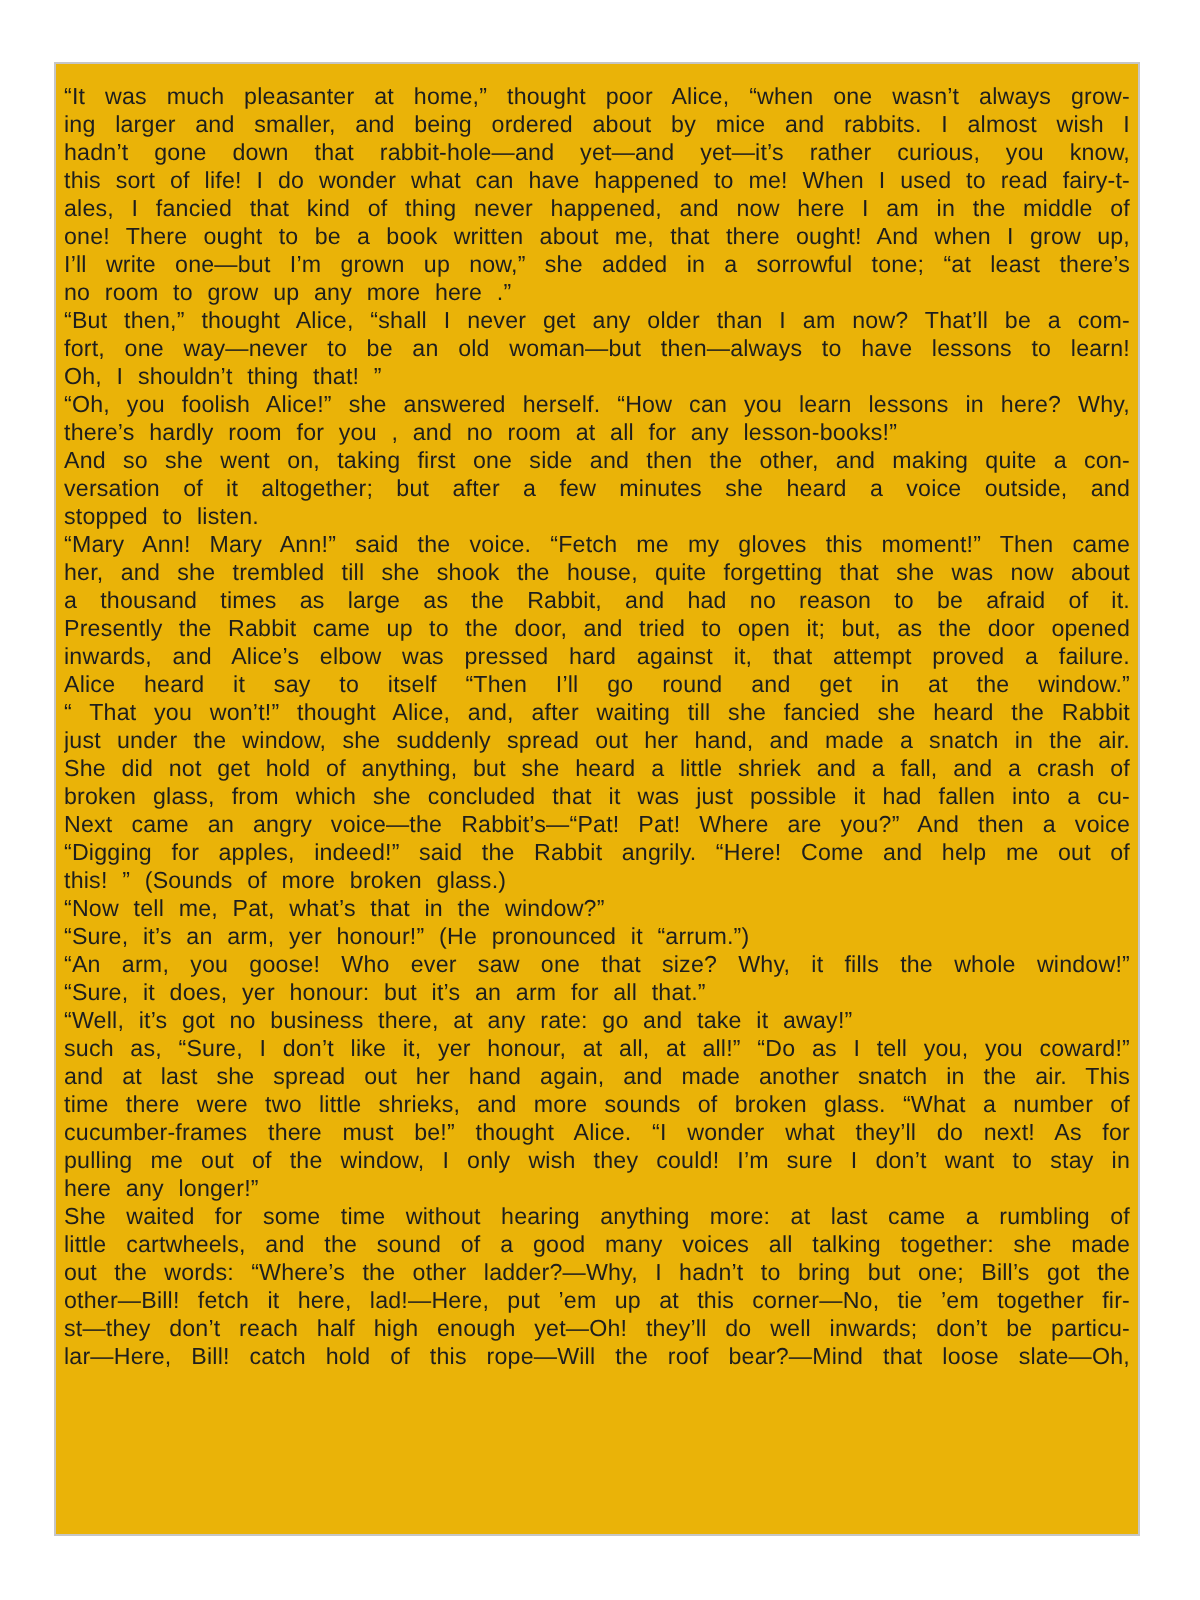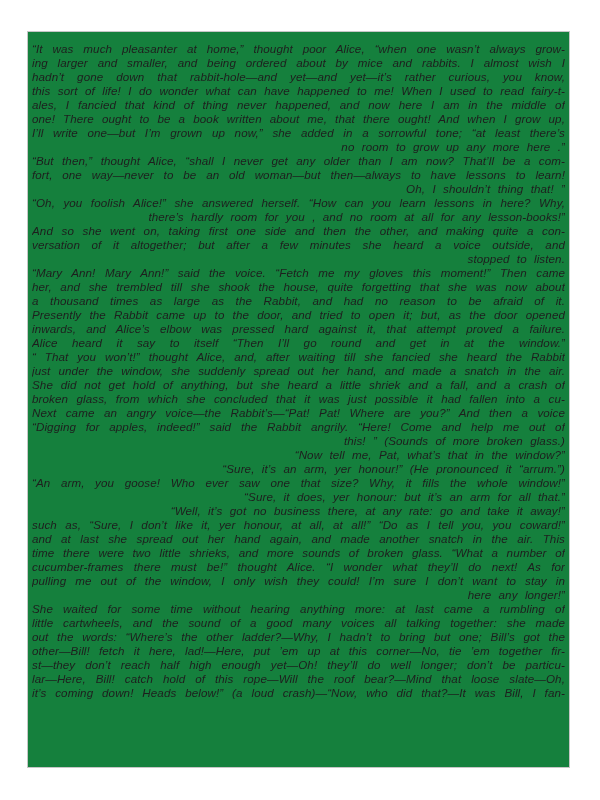--- a/index.html
+++ b/index.html
@@ -12,40 +12,39 @@
     overflow: hidden;
   }
   .page-card {
     position: absolute;
     left: 27px;
     top: 31px;
     width: 543px;
     height: 737px;
     box-sizing: border-box;
     border: 1px solid #c6c6c6;
-    background: #15803d;
-    font-style: italic;
+    background: #eab308;
   }
   .text-block {
     padding: 10px 4px 0 4px;
   }
   .line {
     height: 14px;
     line-height: 14px;
     font-size: 11.6px;
     color: #1e1e1e;
     letter-spacing: 0.1px;
     overflow: hidden;
   }
   .just {
     text-align: justify;
     text-align-last: justify;
   }
   .wide {
-    text-align: right;
+    text-align: left;
     word-spacing: 4px;
   }
 </style>
 </head>
 <body>
 
 <div class="page-card">
   <div class="text-block">
       <div class="line just">“It was much pleasanter at home,” thought poor Alice, “when one wasn’t always grow-</div>
       <div class="line just">ing larger and smaller, and being ordered about by mice and rabbits. I almost wish I</div>
@@ -84,17 +83,16 @@
       <div class="line just">such as, “Sure, I don’t like it, yer honour, at all, at all!” “Do as I tell you, you coward!”</div>
       <div class="line just">and at last she spread out her hand again, and made another snatch in the air. This</div>
       <div class="line just">time there were two little shrieks, and more sounds of broken glass. “What a number of</div>
       <div class="line just">cucumber-frames there must be!” thought Alice. “I wonder what they’ll do next! As for</div>
       <div class="line just">pulling me out of the window, I only wish they could! I’m sure I don’t want to stay in</div>
       <div class="line wide">here any longer!”</div>
       <div class="line just">She waited for some time without hearing anything more: at last came a rumbling of</div>
       <div class="line just">little cartwheels, and the sound of a good many voices all talking together: she made</div>
       <div class="line just">out the words: “Where’s the other ladder?—Why, I hadn’t to bring but one; Bill’s got the</div>
       <div class="line just">other—Bill! fetch it here, lad!—Here, put ’em up at this corner—No, tie ’em together fir-</div>
-      <div class="line just">st—they don’t reach half high enough yet—Oh! they’ll do well longer; don’t be particu-</div>
+      <div class="line just">st—they don’t reach half high enough yet—Oh! they’ll do well inwards; don’t be particu-</div>
       <div class="line just">lar—Here, Bill! catch hold of this rope—Will the roof bear?—Mind that loose slate—Oh,</div>
-      <div class="line just">it’s coming down! Heads below!” (a loud crash)—“Now, who did that?—It was Bill, I fan-</div>
     </div>
 </div>
 
 </body></html>

